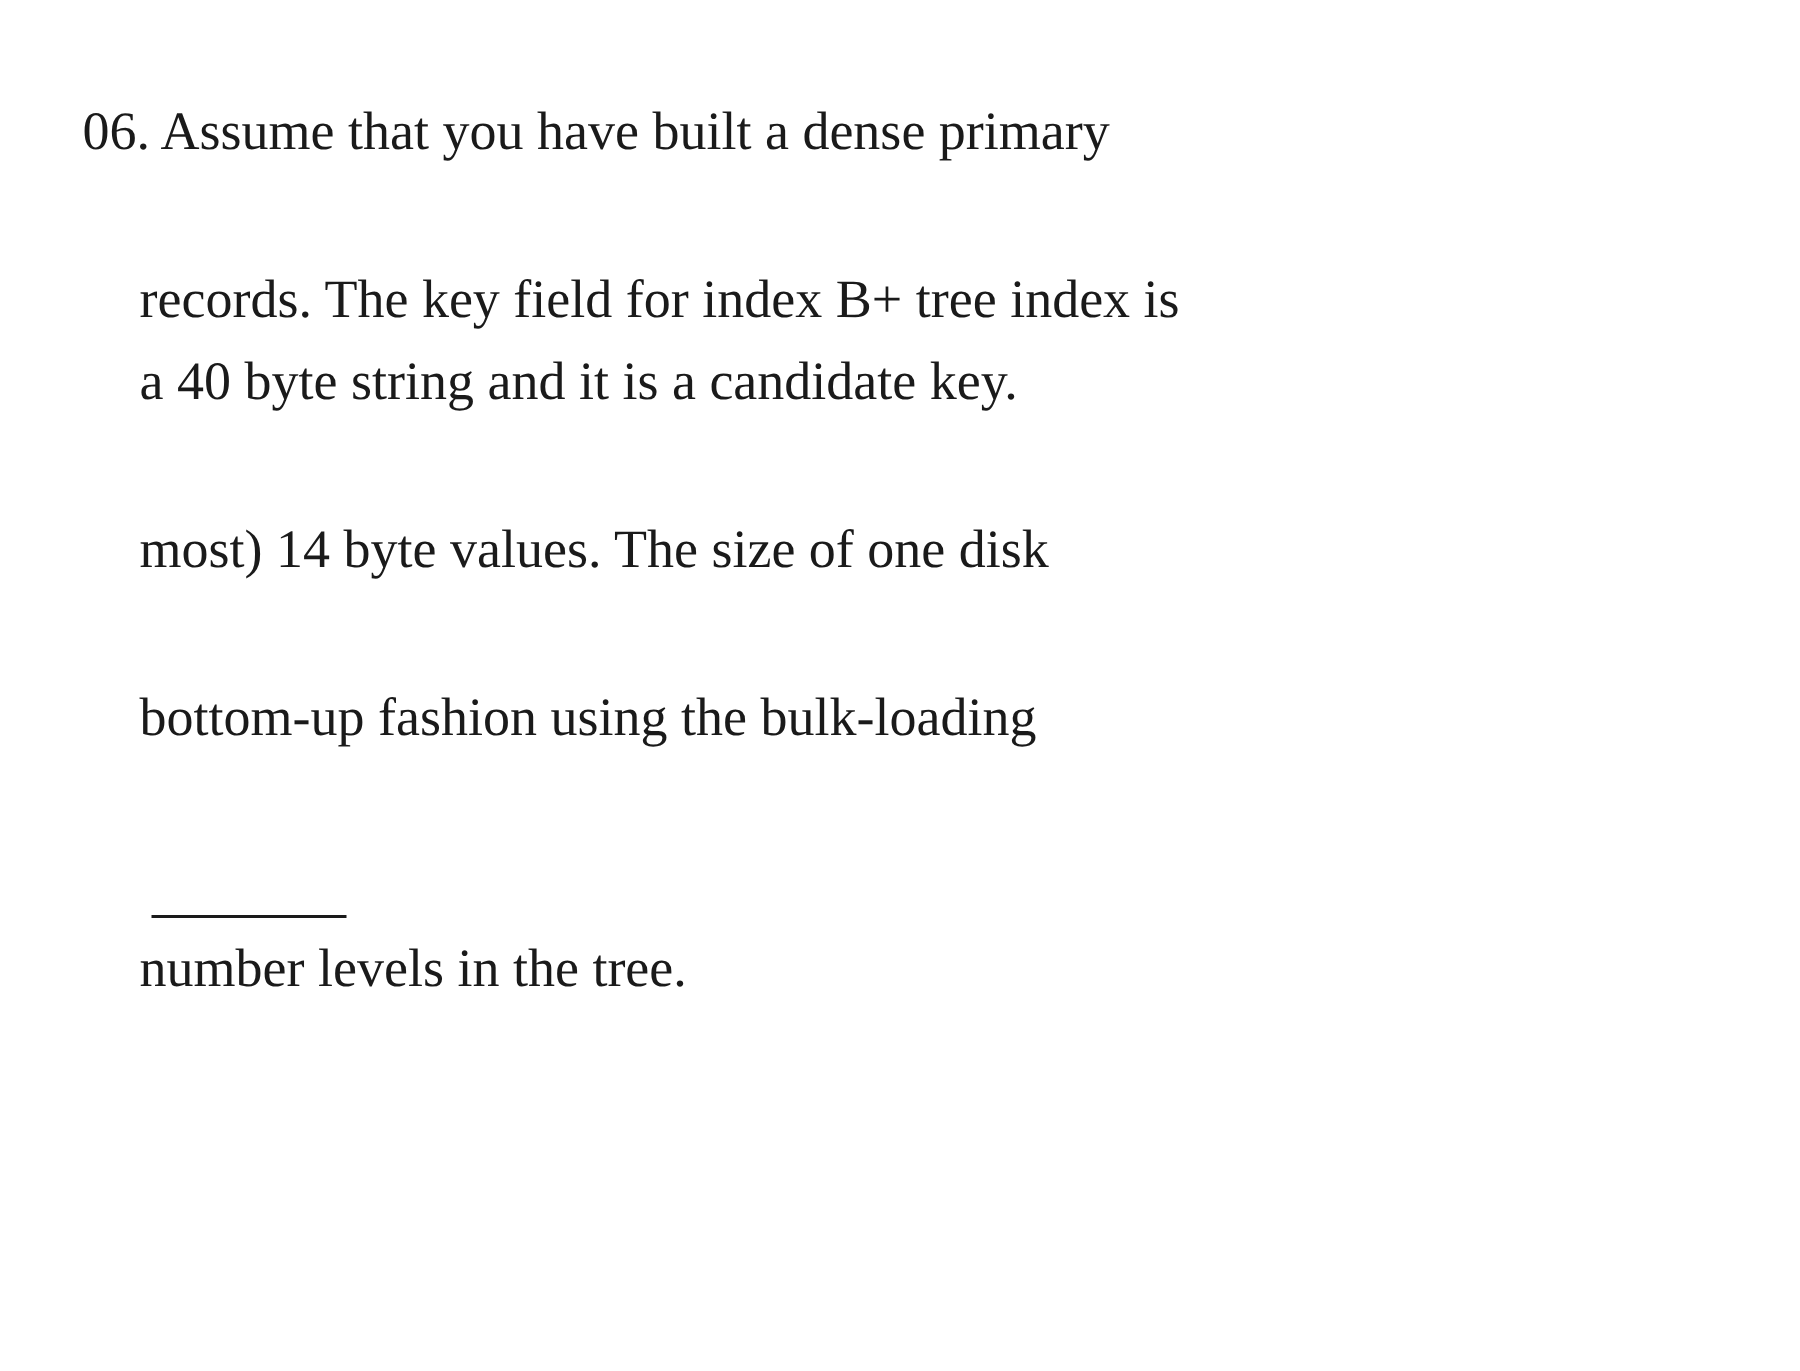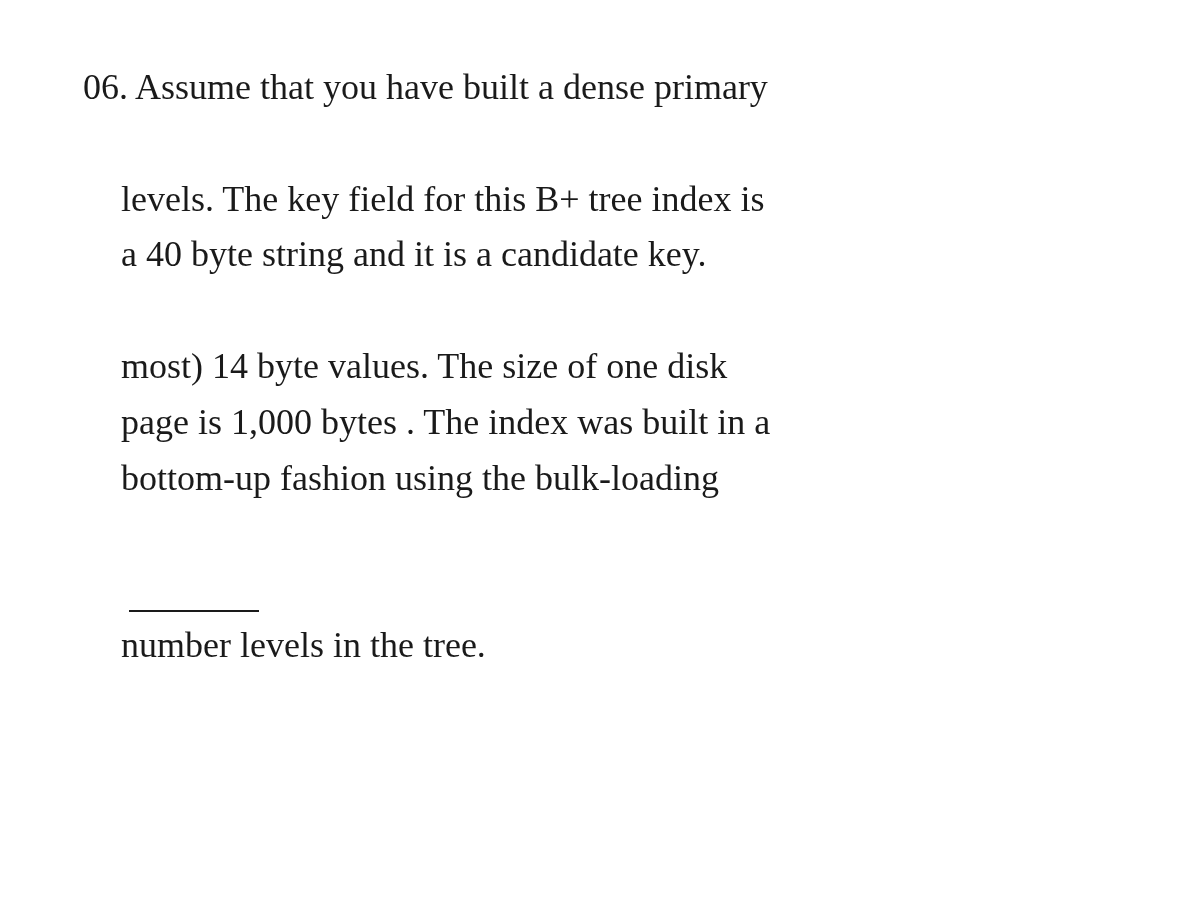--- a/index.html
+++ b/index.html
@@ -19,21 +19,20 @@
     }
 
     .page-container {
       width: 1200px;
       height: 914px;
       background: #ffffff;
       padding: 60px 60px 60px 55px;
       display: flex;
       align-items: flex-start;
       justify-content: flex-end;
-      margin-left: 28px;
     }
 
     .question-block {
       width: 100%;
       font-family: Georgia, 'Times New Roman', Times, serif;
       font-size: 36px;
       line-height: 1.55;
       color: #1a1a1a;
       text-align: justify;
     }
@@ -53,23 +52,23 @@
     }
   </style>
 </head>
 <body>
 
 <div class="page-container">
   <div class="question-block">
     <span class="question-number">06.</span>
     <span>Assume that you have built a dense primary</span><br>
     <span style="display:inline-block; width: 38px;"></span><br>
-    <span style="display:inline-block; width: 38px;"></span><span>levels. The key field for this B+ tree index is</span><br>
+    <span style="display:inline-block; width: 38px;"></span><span>records. The key field for index B+ tree index is</span><br>
     <span style="display:inline-block; width: 38px;"></span><span>a 40 byte string and it is a candidate key.</span><br>
     <span style="display:inline-block; width: 38px;"></span><br>
     <span style="display:inline-block; width: 38px;"></span><span>most) 14 byte values. The size of one disk</span><br>
-    <span style="display:inline-block; width: 38px;"></span><span>page is 1,000 bytes . The index was built in a</span><br>
+    <span style="display:inline-block; width: 38px;"></span><br>
     <span style="display:inline-block; width: 38px;"></span><span>bottom-up fashion using the bulk-loading</span><br>
     <span style="display:inline-block; width: 38px;"></span><br>
     <span style="display:inline-block; width: 38px;"></span><span class="blank-line"></span><br>
     <span style="display:inline-block; width: 38px;"></span><span>number levels in the tree.</span>
   </div>
 </div>
 
 </body></html>

